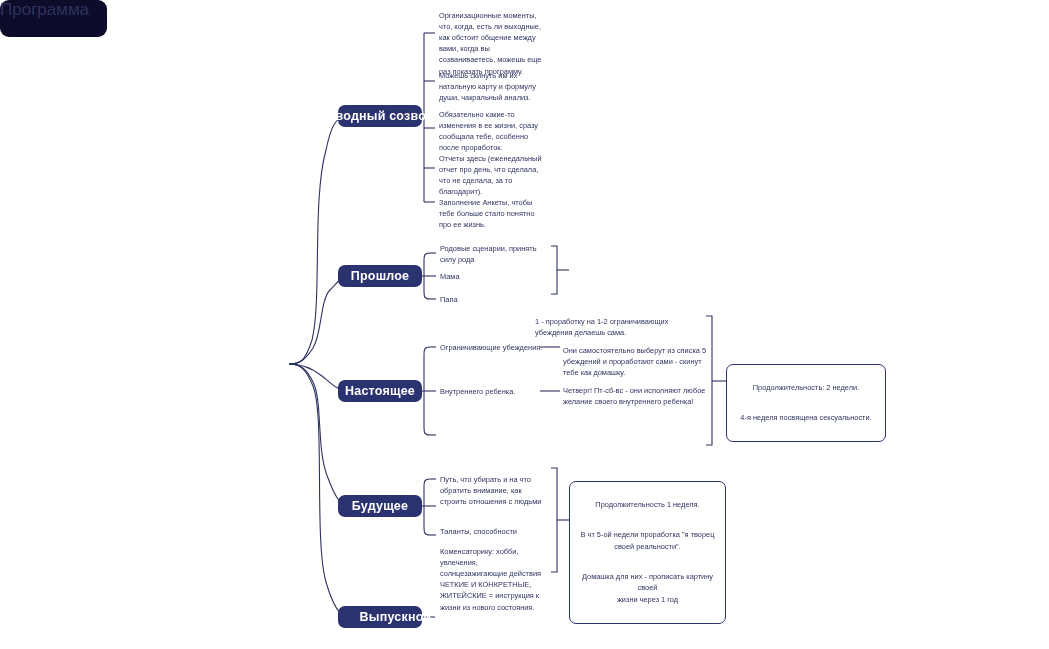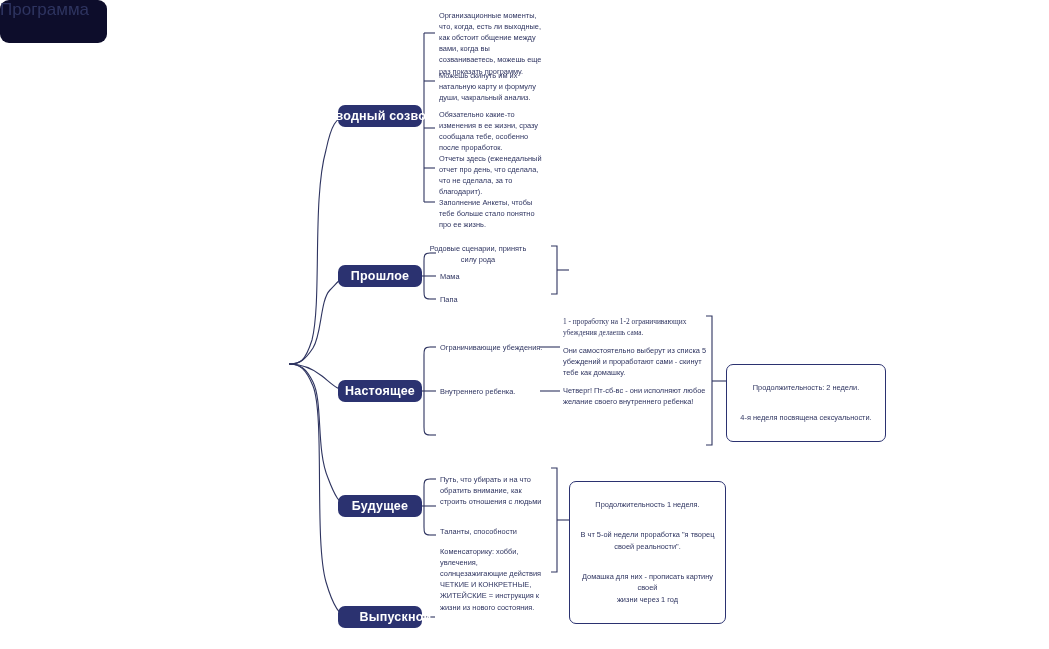--- a/index.html
+++ b/index.html
@@ -14,21 +14,21 @@
   .node{
     position:absolute;background:#2b3270;color:#ffffff;
     border-radius:7px;display:flex;align-items:center;justify-content:center;
     font-size:12.5px;font-weight:bold;letter-spacing:.2px;white-space:nowrap;
     box-sizing:border-box;padding:0 14px;
   }
   .root{
     background:#0d0d2b;font-size:17px;border-radius:9px;
     left:182px;top:350px;width:106px;height:28px;
   }
-  #root-node{left:182px;top:350px;width:107px;height:43px;}
+  #root-node{left:182px;top:350px;width:107px;height:37px;}
 
   .branch{height:22px;}
 
   .leaf{
     position:absolute;font-size:7.4px;line-height:1.5;color:#2e3460;
     white-space:pre-line;box-sizing:border-box;
   }
 
   .notebox{
     position:absolute;border:1px solid #2b3270;border-radius:7px;
@@ -130,30 +130,30 @@
 сообщала тебе, особенно
 после проработок.</div>
   <div class="leaf" style="left:439px;top:197px;width:106px;">Заполнение Анкеты, чтобы
 тебе больше стало понятно
 про ее жизнь.</div>
   <div class="leaf" style="left:439px;top:153px;width:106px;">Отчеты здесь (еженедальный
 отчет про день, что сделала,
 что не сделала, за то
 благодарит).</div>
 
-  <div class="leaf" style="left:424px;top:243px;width:108px;text-align:center;">Родовые сценарии, принять
+  <div class="leaf" style="left:440px;top:243px;width:108px;">Родовые сценарии, принять
 силу рода</div>
   <div class="leaf" style="left:440px;top:271px;width:108px;">Мама</div>
   <div class="leaf" style="left:440px;top:294px;width:108px;">Папа</div>
 
 
   <div class="leaf" style="left:440px;top:342px;width:108px;">Ограничивающие убеждения.</div>
   <div class="leaf" style="left:440px;top:386px;width:108px;">Внутреннего ребенка.</div>
 
-  <div class="leaf" style="left:563px;top:316px;width:146px;font-family:Liberation Serif, serif;">1 - проработку на 1-2 ограничивающих
+  <div class="leaf" style="left:535px;top:316px;width:146px;">1 - проработку на 1-2 ограничивающих
 убеждения делаешь сама.</div>
   <div class="leaf" style="left:563px;top:345px;width:146px;">Они самостоятельно выберут из списка 5
 убеждений и проработают сами - скинут
 тебе как домашку.</div>
   <div class="leaf" style="left:563px;top:385px;width:146px;">Четверг! Пт-сб-вс - они исполняют любое
 желание своего внутреннего ребенка!</div>
 
   <div class="notebox center" style="left:726px;top:364px;width:160px;">
     <span class="nl">Продолжительность: 2 недели.</span>
     <span class="nl">4-я неделя посвящена сексуальности.</span>

